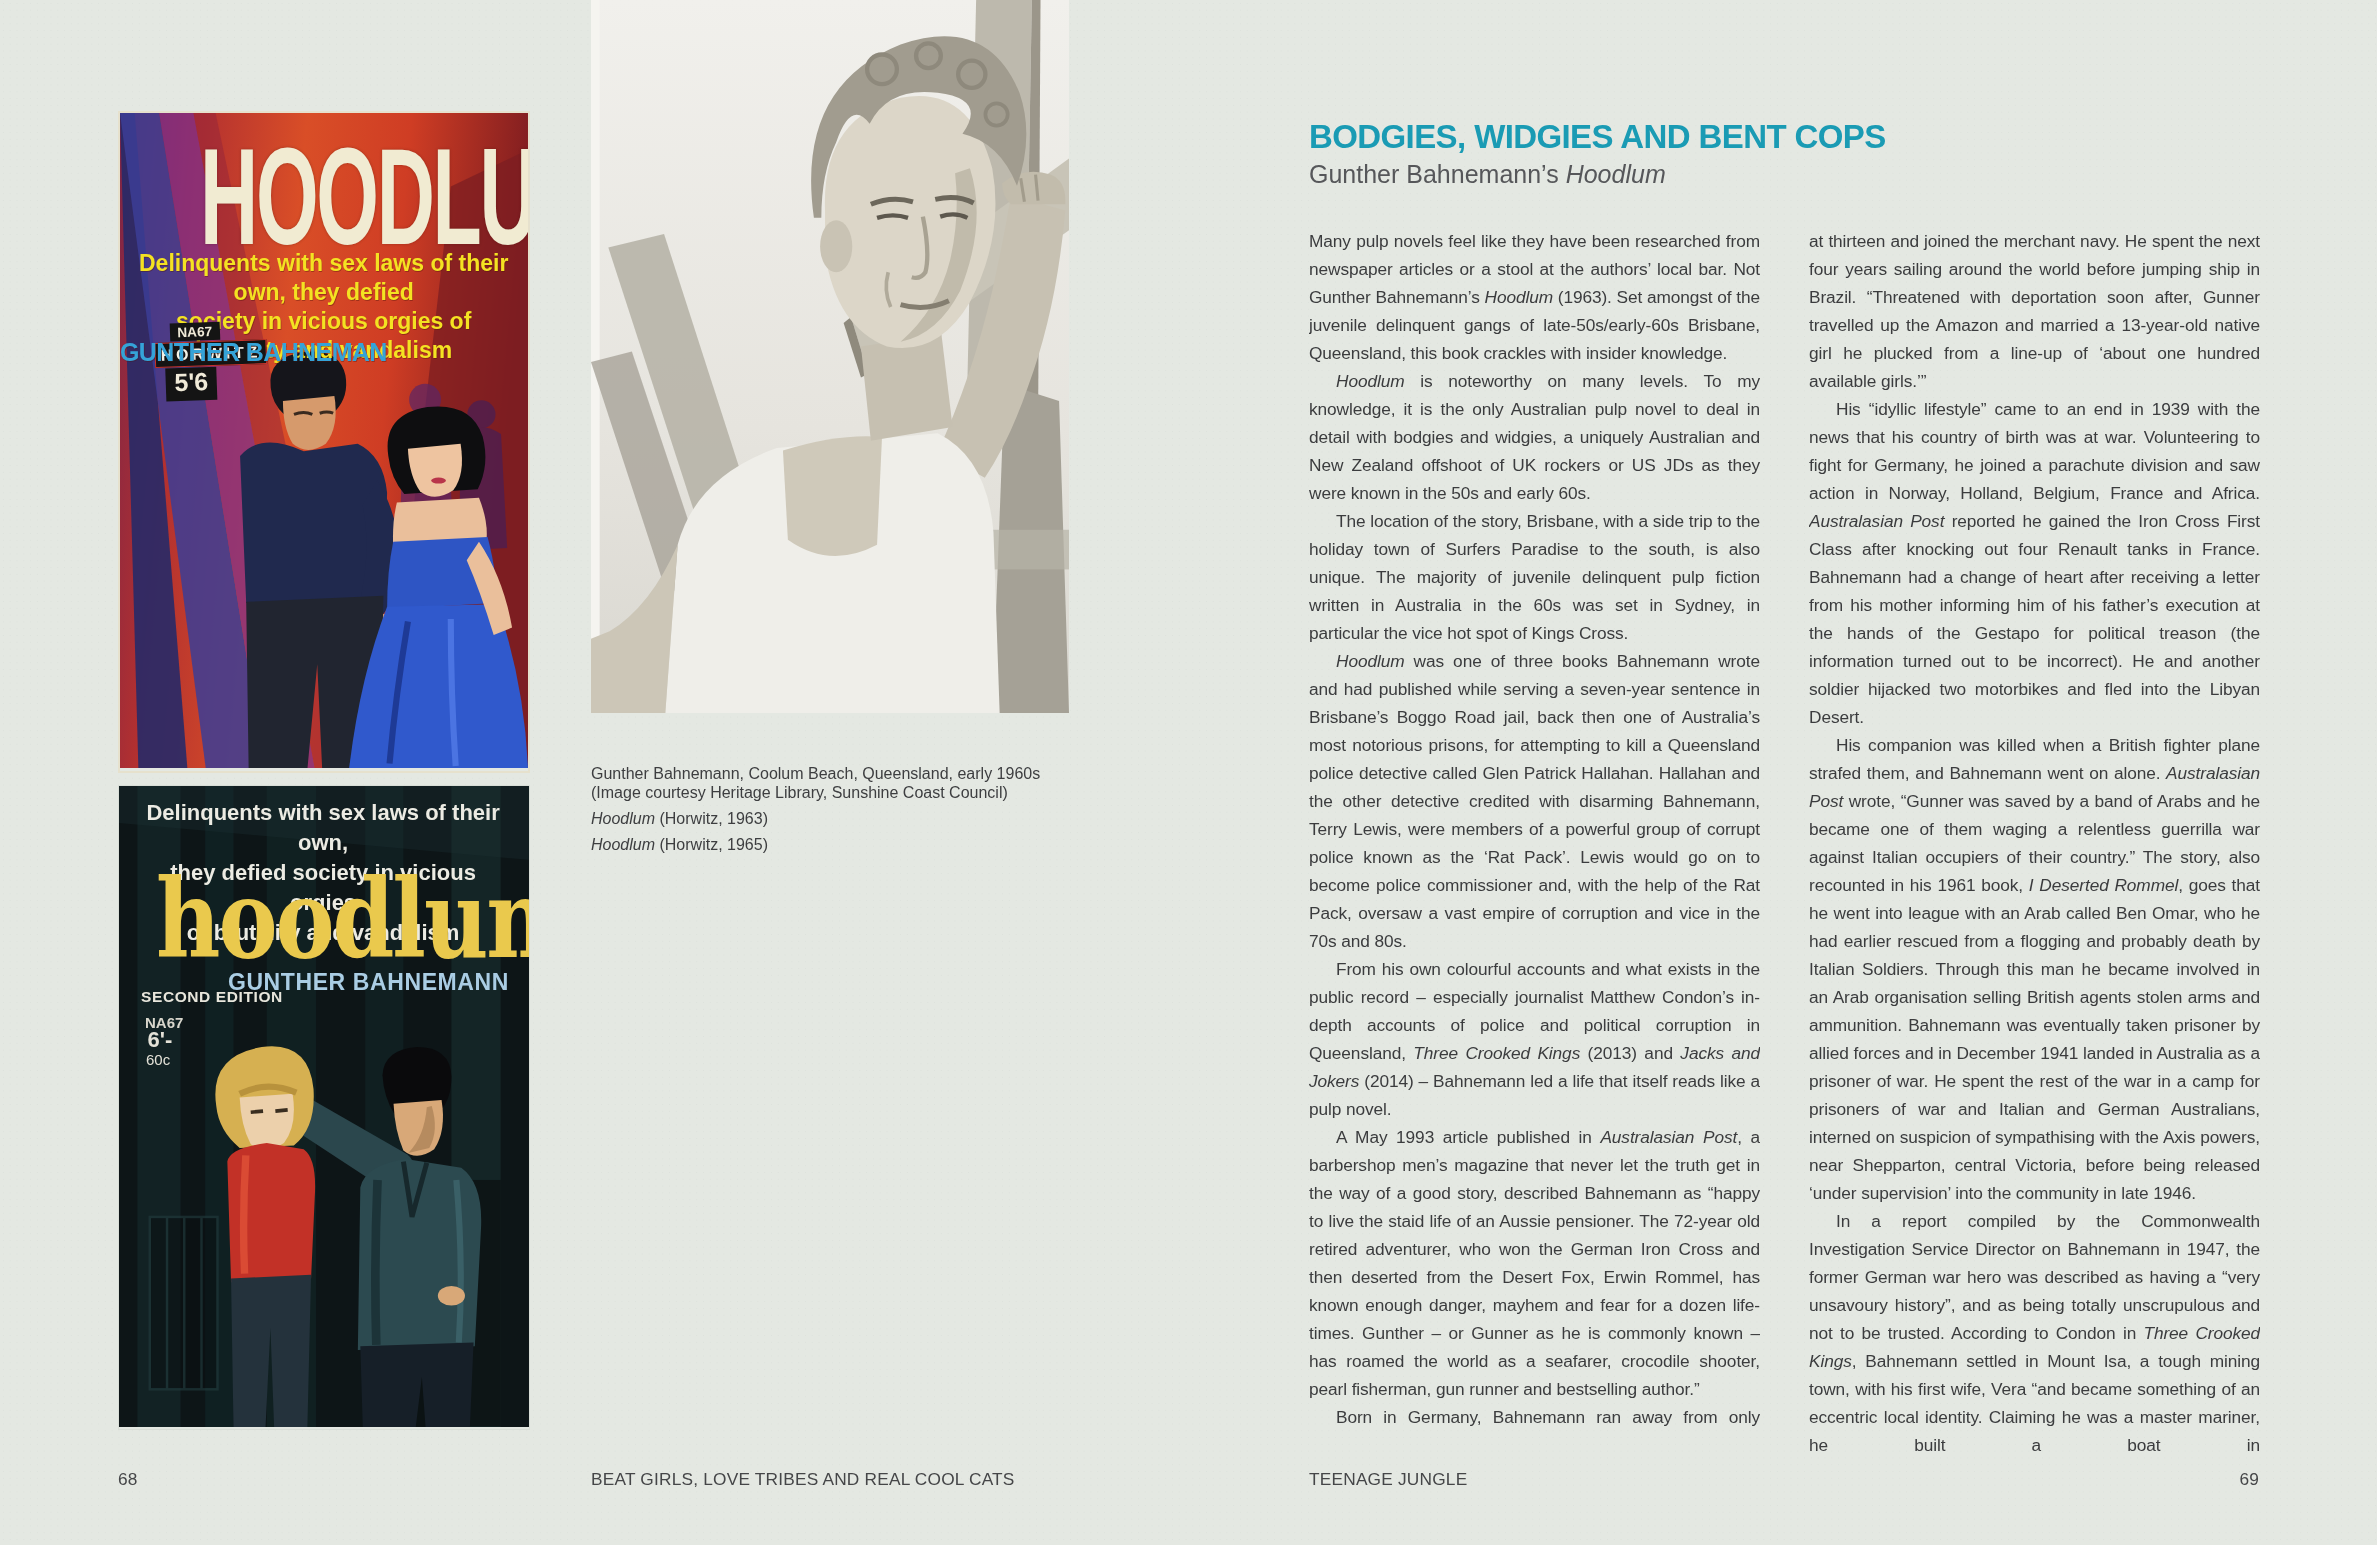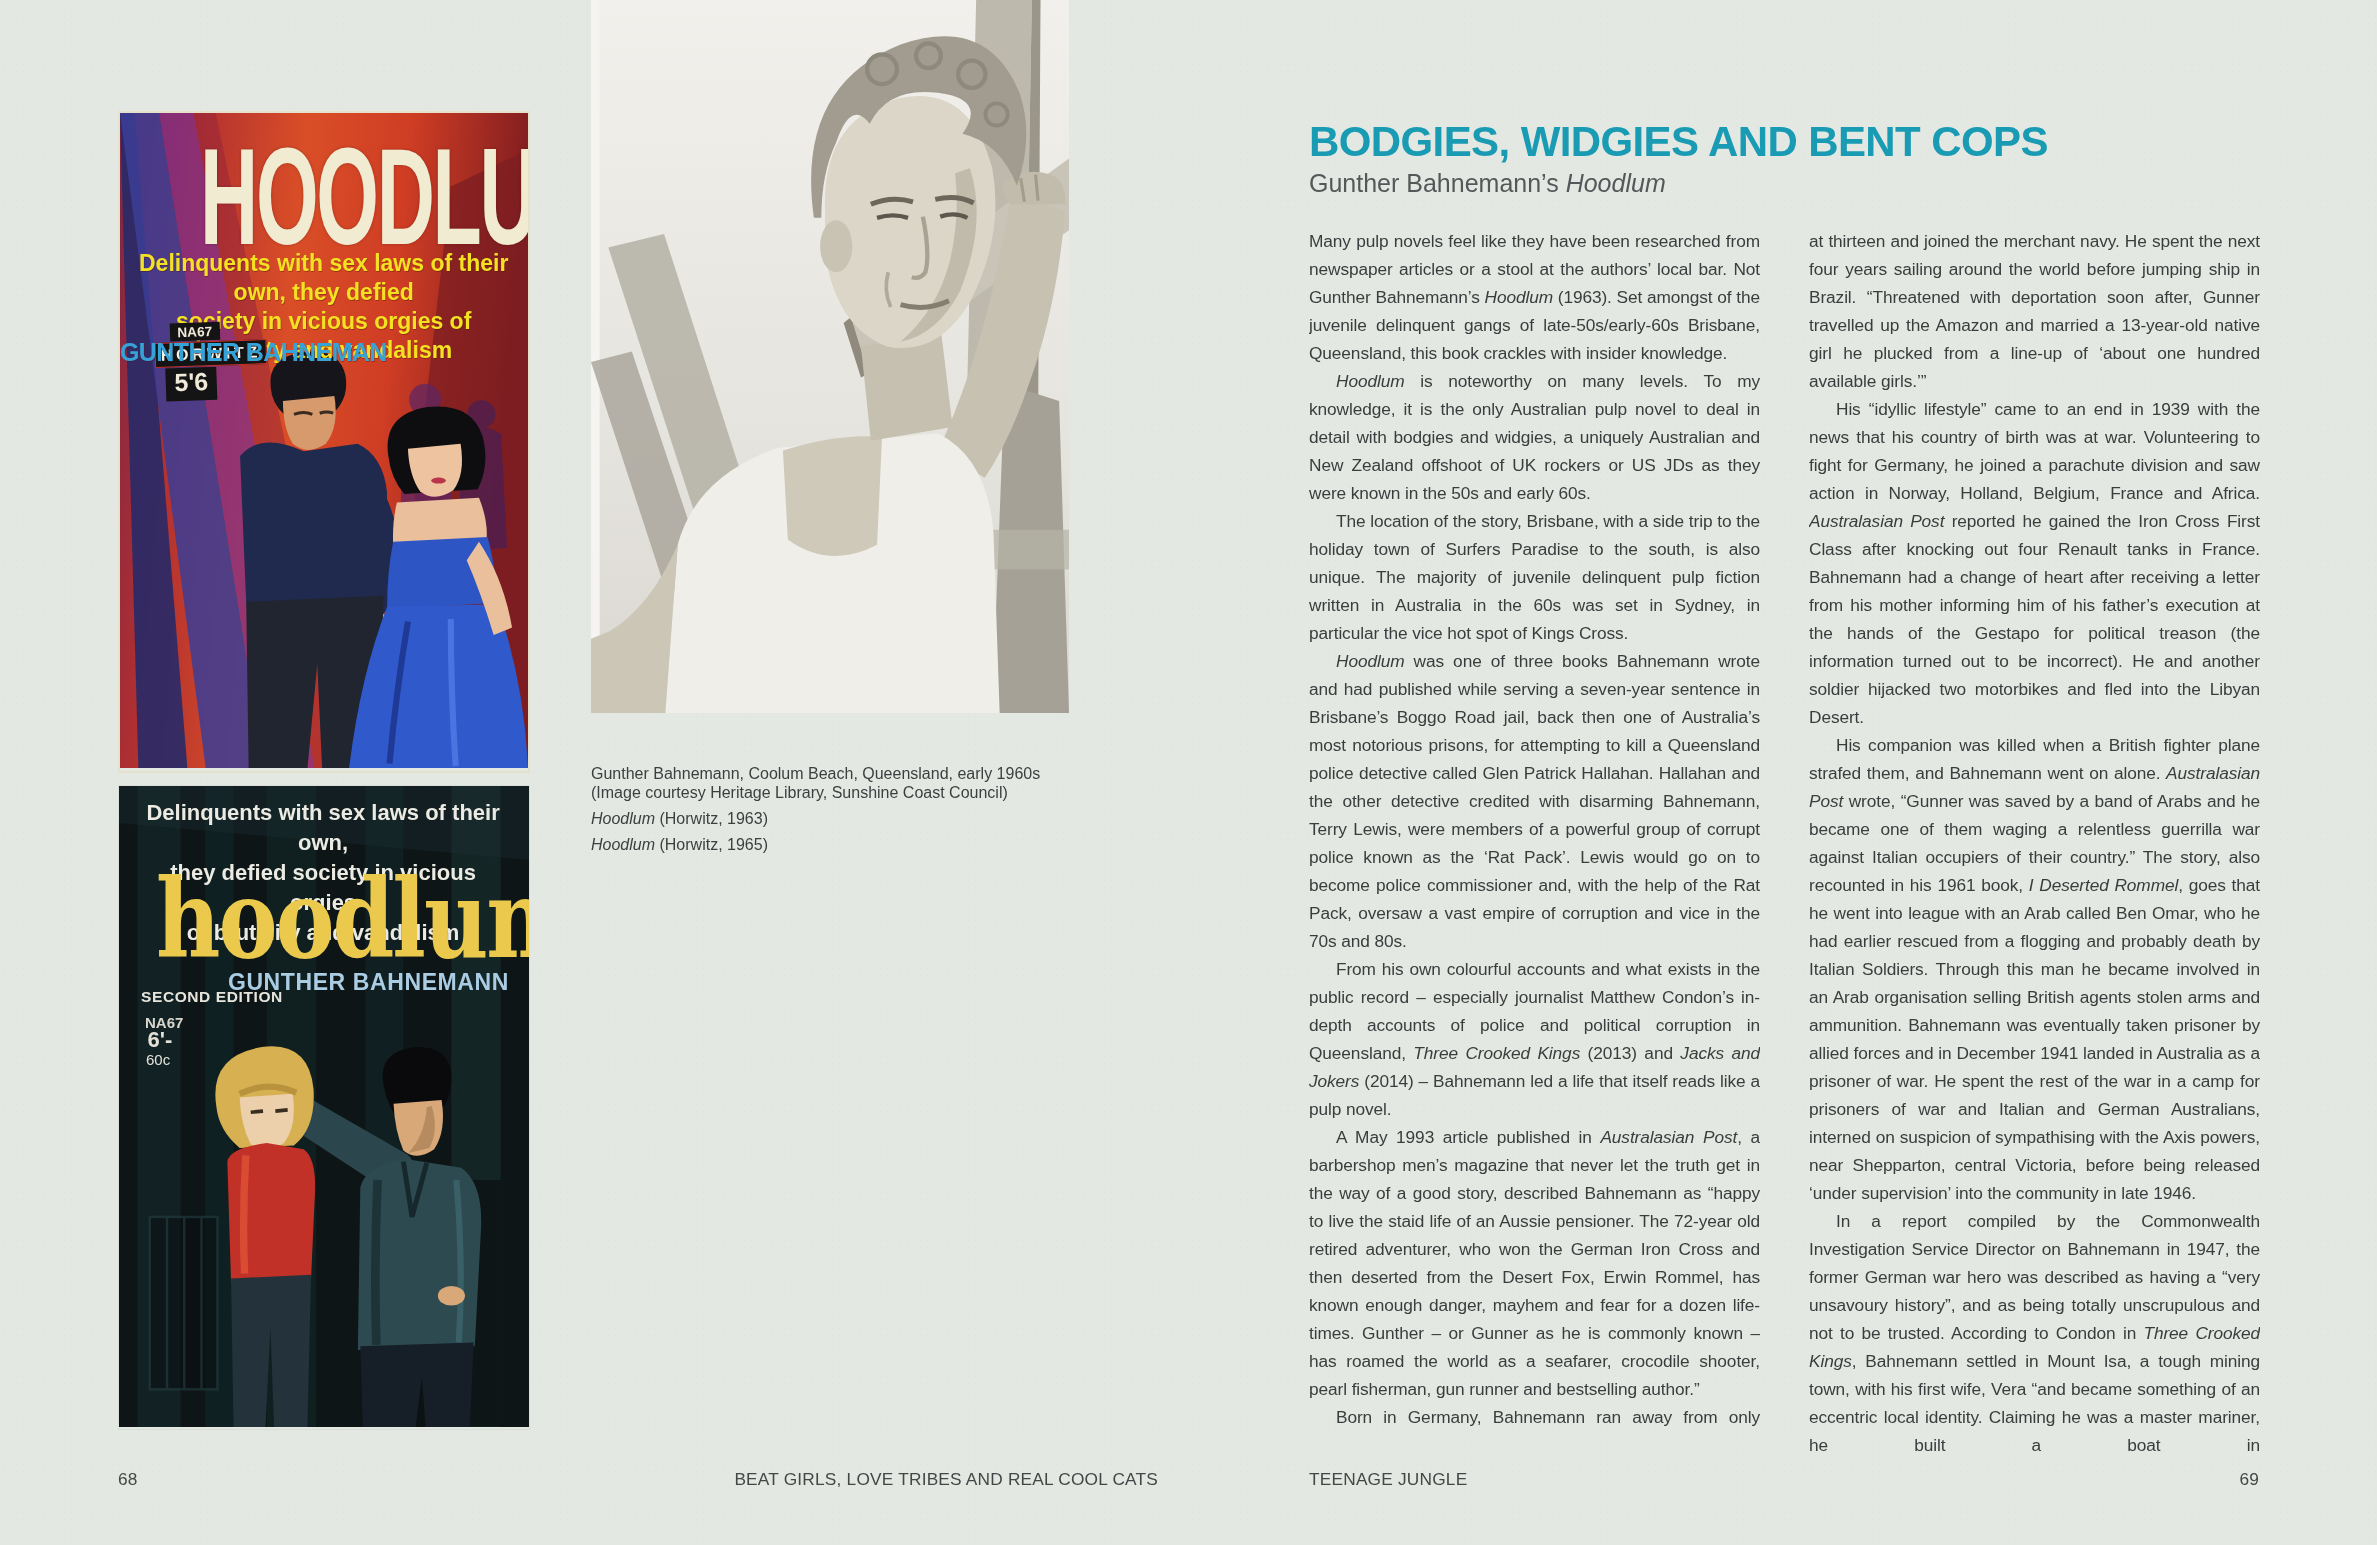--- a/index.html
+++ b/index.html
@@ -50,37 +50,37 @@
   .photo { position:absolute; left:591px; top:0; width:478px; height:713px; }
   .photo svg { display:block; width:100%; height:100%; }
 
   
   .caption { position:absolute; left:591px; top:764px; width:508px; font-size:16px;
              line-height:19px; color:#3d3e40; }
   .cap-line.gap { margin-top:6.8px; }
 
   
   .headline { position:absolute; left:1309px; top:119px; width:991px; }
-  .headline h1 { margin:0; font-size:42px; line-height:1.08; font-weight:bold;
+  .headline h1 { margin:0; font-size:33px; line-height:1.08; font-weight:bold;
                  letter-spacing:-0.6px; color:#1a9bb4; }
   .subheading { margin-top:5px; font-size:25px; color:#56575a; }
 
   .col { position:absolute; top:227px; width:451px; height:1227px; overflow:hidden;
          font-size:17.3px; line-height:28px; letter-spacing:-0.1px; text-align:justify; color:#3b3c3e; }
   .col1 { left:1309px; }
   .col2 { left:1809px; }
   .para { margin:0; }
   .para.indent { text-indent:27px; }
   .para.flow { text-align-last:justify; }
   .it { font-style:italic; }
 
   
   .footer-item { position:absolute; top:1469px; font-size:17.3px; letter-spacing:0.2px; color:#454648; }
   .pg-left   { left:118px; }
-  .foot-left { left:591px; width:567px; text-align:right; }
+  .foot-left { left:591px; width:567px; text-align:left; }
   .foot-right{ left:1309px; }
   .pg-right  { left:2135px; width:124px; text-align:right; }
 </style>
 </head>
 <body>
 
 <div class="spread">
 
   <div class="page">
 

